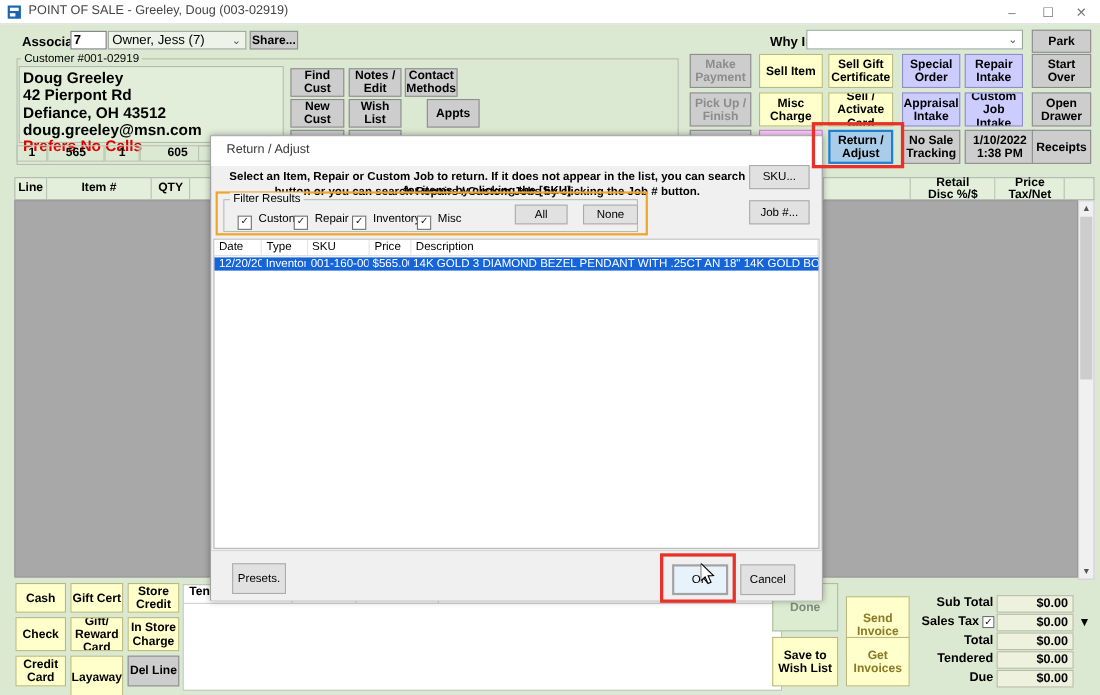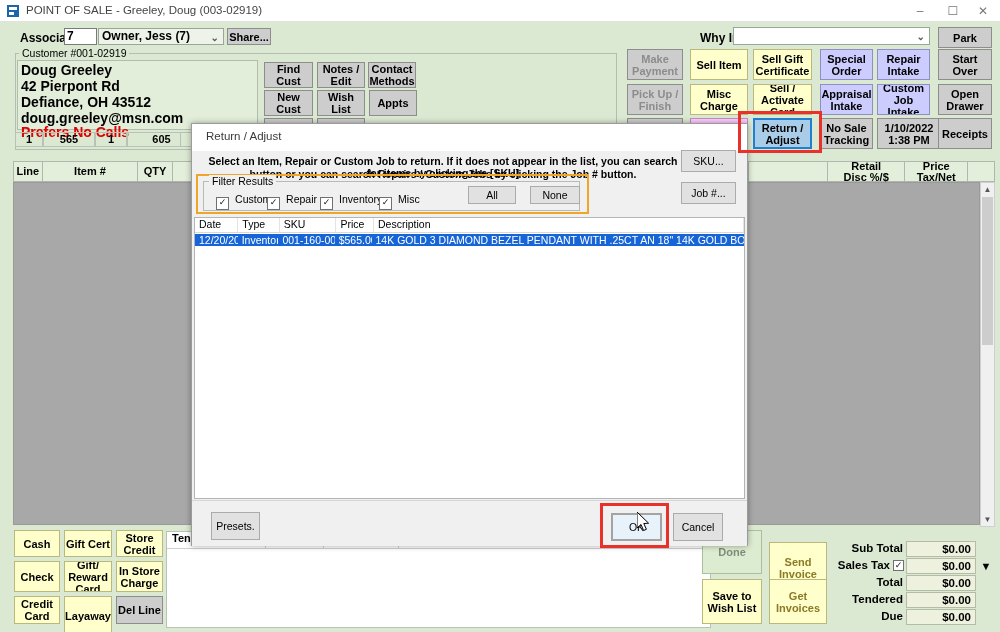--- a/index.html
+++ b/index.html
@@ -11,21 +11,21 @@
   #titlebar{left:0;top:0;width:1000px;height:22px;background:#fff;border-bottom:1px solid #e2e2e2;}
   #titlebar .ttl{left:26px;top:4px;font-size:11.5px;color:#444;}
   #appicon{left:7px;top:5px;width:12px;height:12px;background:#1b64b0;}
   #appicon:after{content:"";position:absolute;left:2px;top:2px;width:8px;height:3px;background:#fff;}
   #appicon:before{content:"";position:absolute;left:2px;top:7px;width:5px;height:3px;background:#fff;}
   .wbtn{top:0;height:22px;width:30px;color:#777;text-align:center;line-height:22px;font-size:12px;}
   
   .lbl{white-space:nowrap;}
   .bold{font-weight:bold;}
   .inputbox{background:#fff;border:1px solid #7a7a7a;font-weight:bold;font-size:12px;padding-left:2px;line-height:15px;}
-  .combo{background:#eef3ea;border:1px solid #9aa69a;font-weight:bold;font-size:12px;line-height:15px;padding-left:3px;}
+  .combo{background:#eef3ea;border:1px solid #9aa69a;font-weight:normal;font-size:12px;line-height:15px;padding-left:3px;}
   .combo .chev{position:absolute;right:4px;top:1px;color:#555;font-size:10px;}
   .btn{background:#cfcfcf;border:1px solid #8d8d8d;text-align:center;font-weight:bold;font-size:11px;
        display:flex;align-items:center;justify-content:center;line-height:12px;overflow:hidden;}
   .btn.gray{background:#cdcdcd;}
   .btn.grayd{background:#cdcdcd;color:#8c8c8c;}
   .btn.yellow{background:#ffffcc;border:1px solid #b9b97d;}
   .btn.purple{background:#ccccff;border:1px solid #8f8fc4;}
   .btn.pink{background:#ffccff;border:1px solid #c08fc0;}
   .btn.bluesel{background:#a9cce8;border:2px solid #1f7fd0;}
   .btn.cream{background:#ffffcc;border:1px solid #b9b97d;}
@@ -116,21 +116,21 @@
   <div class="abs" style="left:80px;top:0;width:32px;height:15px;border:1px solid #b9c3b5;text-align:center;font-weight:bold;line-height:13px">1</div>
   <div class="abs" style="left:112px;top:0;width:69px;height:15px;border:1px solid #b9c3b5;text-align:center;font-weight:bold;line-height:13px">605</div>
   <div class="abs" style="left:165px;top:0;width:40px;height:15px;border:1px solid #b9c3b5;text-align:center;font-weight:bold;line-height:13px">6</div>
 </div>
 
 <div class="abs btn gray" style="left:264px;top:62px;width:49px;height:26px">Find Cust</div>
 <div class="abs btn gray" style="left:317px;top:62px;width:48px;height:26px">Notes / Edit</div>
 <div class="abs btn gray" style="left:368px;top:62px;width:48px;height:26px">Contact Methods</div>
 <div class="abs btn gray" style="left:264px;top:90px;width:49px;height:26px">New Cust</div>
 <div class="abs btn gray" style="left:317px;top:90px;width:48px;height:26px">Wish List</div>
-<div class="abs btn gray" style="left:369px;top:90px;width:48px;height:26px">Appts</div>
+<div class="abs btn gray" style="left:388px;top:90px;width:48px;height:26px">Appts</div>
 <div class="abs btn gray" style="left:264px;top:118px;width:49px;height:26px"></div>
 <div class="abs btn gray" style="left:317px;top:118px;width:48px;height:26px"></div>
 
 <div class="abs btn grayd" style="left:627px;top:49px;width:56px;height:31px">Make Payment</div>
 <div class="abs btn yellow" style="left:690px;top:49px;width:58px;height:31px">Sell Item</div>
 <div class="abs btn yellow" style="left:753px;top:49px;width:59px;height:31px">Sell Gift Certificate</div>
 <div class="abs btn purple" style="left:820px;top:49px;width:53px;height:31px">Special Order</div>
 <div class="abs btn purple" style="left:877px;top:49px;width:53px;height:31px">Repair Intake</div>
 <div class="abs btn gray" style="left:938px;top:49px;width:54px;height:31px">Start Over</div>
 

